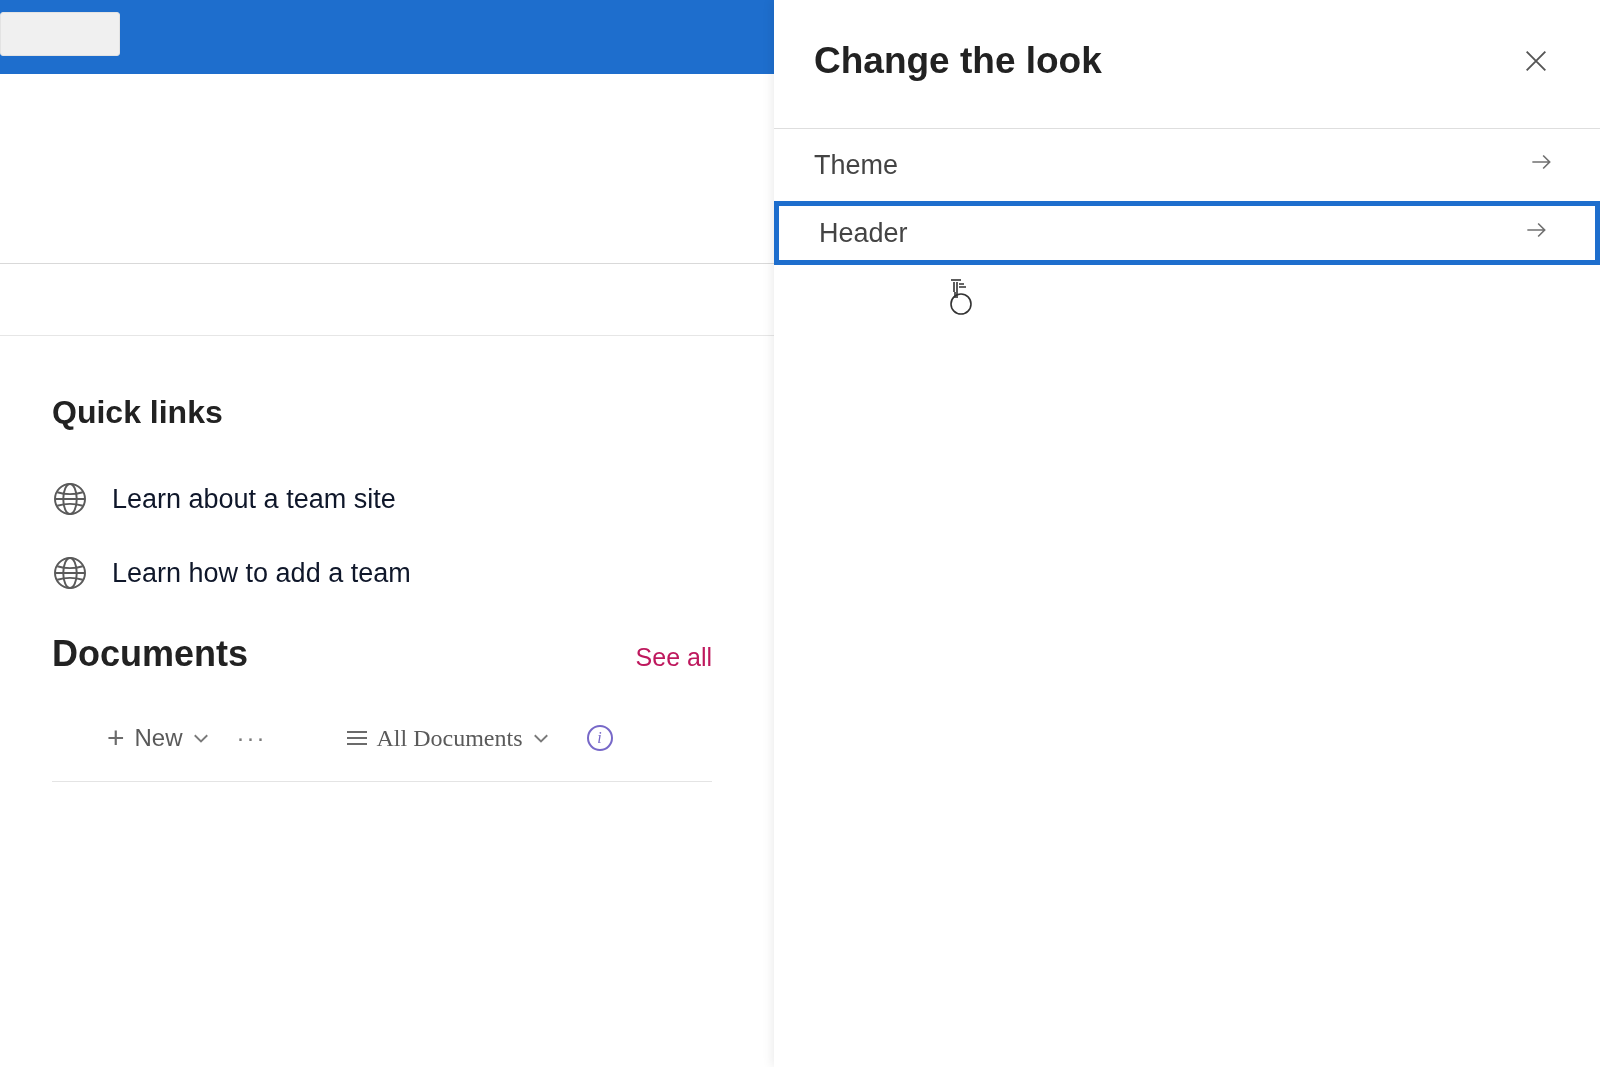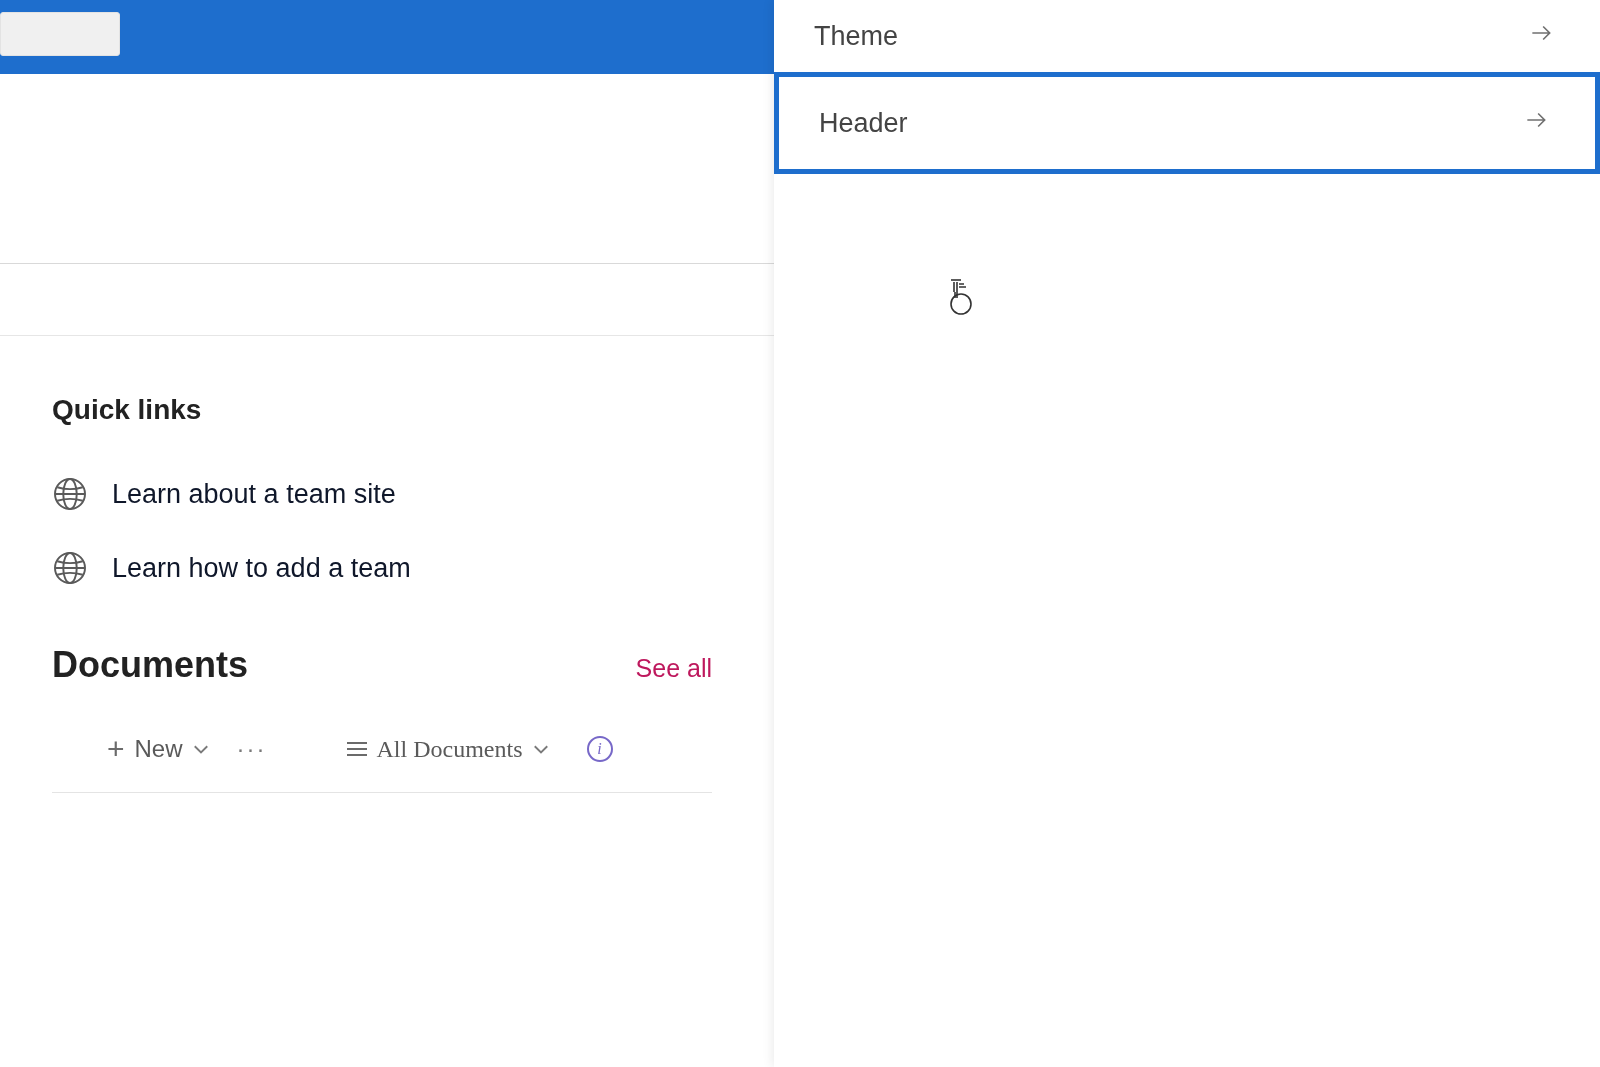--- a/index.html
+++ b/index.html
@@ -47,21 +47,21 @@
     .divider-row2 {
       height: 72px;
       border-bottom: 1px solid #e6e6e6;
     }
 
     .content {
       padding: 58px 0 0 52px;
     }
 
     .quick-links-heading {
-      font-size: 28px;
+      font-size: 32px;
       font-weight: 600;
       color: #222;
       margin: 0 0 50px 0;
     }
 
     .ql-item {
       display: flex;
       align-items: center;
       gap: 24px;
       margin-bottom: 38px;
@@ -75,21 +75,21 @@
 
     .globe-icon {
       width: 36px;
       height: 36px;
       display: inline-flex;
       align-items: center;
       justify-content: center;
     }
 
     .documents-block {
-      margin-top: 58px;
+      margin-top: 42px;
     }
 
     .documents-row {
       display: flex;
       align-items: baseline;
       justify-content: space-between;
       width: 660px;
     }
 
     .documents-heading {
@@ -218,21 +218,21 @@
       height: 72px;
       cursor: pointer;
       font-size: 27px;
       color: #444;
       gap: 32px;
     }
 
     .panel-option.highlighted {
       border: 5px solid #1e6ecd;
       margin: 0 0 0 0;
-      height: 102px;
+      height: 64px;
     }
 
     .arrow-right {
       color: #707070;
     }
 
     .cursor {
       position: absolute;
       left: 945px;
       top: 278px;
@@ -327,20 +327,28 @@
         </div>
 
         <span class="info-icon">i</span>
       </div>
     </div>
 
   </div>
 </div>
 
 <div class="side-panel">
+  <div class="panel-header">
+    <h2 class="panel-title">Change the look</h2>
+    <span class="panel-close">
+      <svg viewBox="0 0 24 24" width="28" height="28">
+          <path d="M4 4 L20 20 M20 4 L4 20" stroke="#555" stroke-width="1.6" fill="none"></path>
+        </svg>
+    </span>
+  </div>
 
   <div class="panel-option">
     <span>Theme</span>
     <span class="arrow-right">
       <svg viewBox="0 0 24 24" width="26" height="26">
           <path d="M4 12 H20 M14 6 L20 12 L14 18" fill="none" stroke="#707070" stroke-width="1.5"></path>
         </svg>
     </span>
   </div>
 

